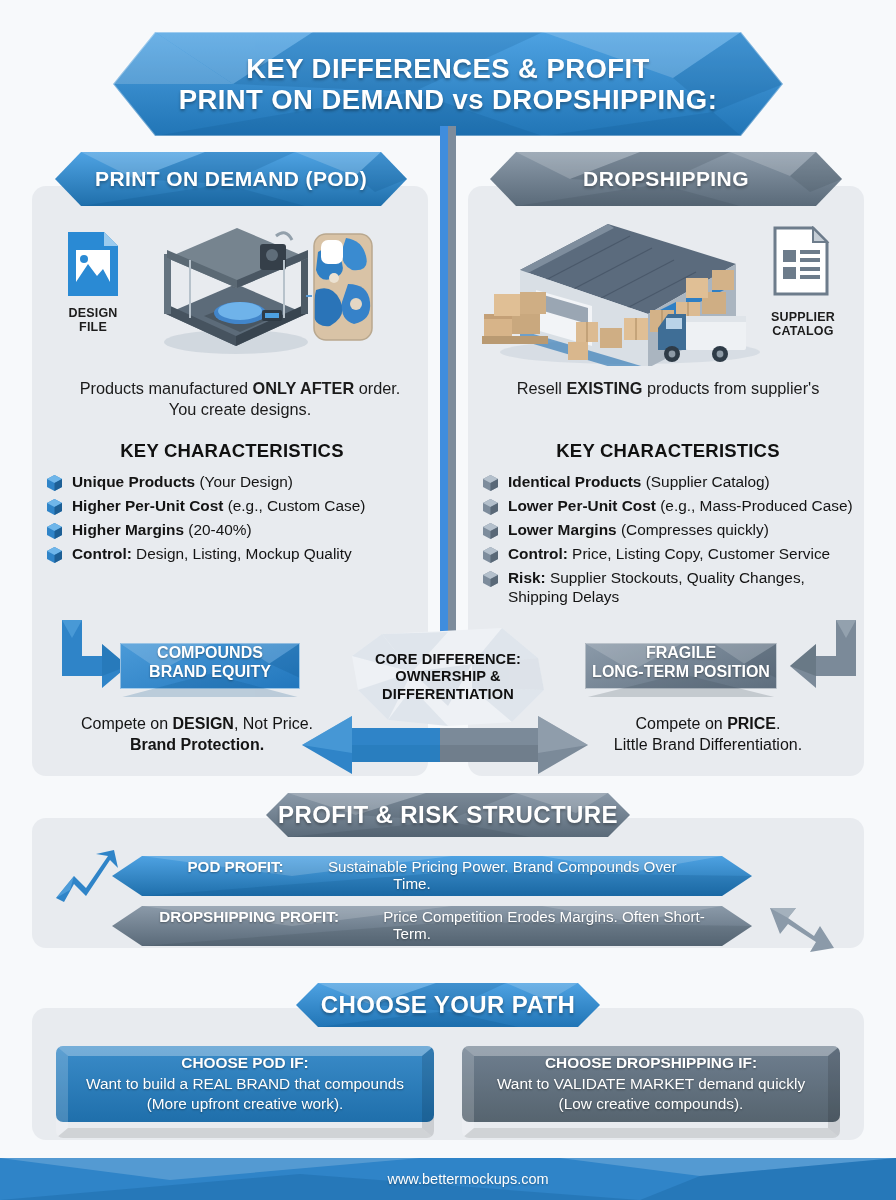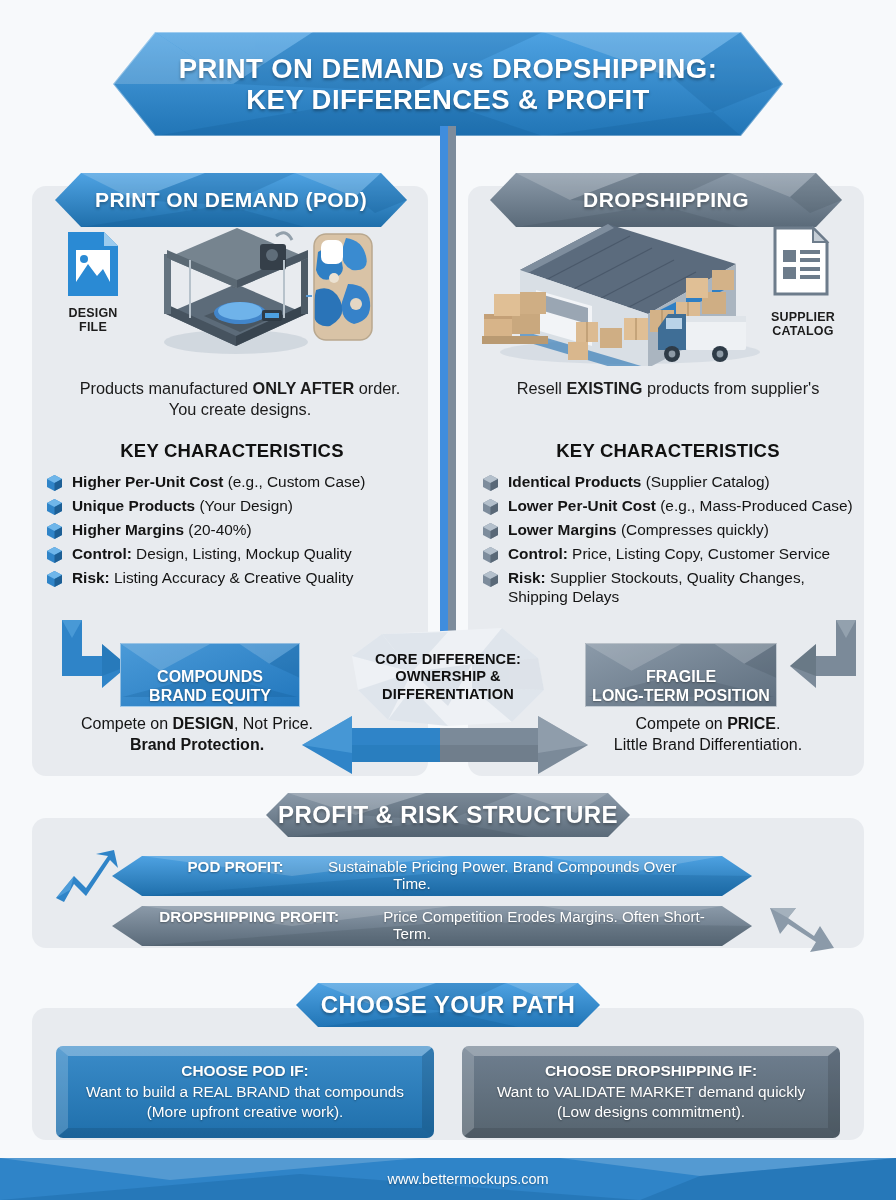--- a/index.html
+++ b/index.html
@@ -40,21 +40,21 @@
   
   .panel {
     position: absolute; top: 186px; height: 590px;
     background: #e8ebef;
     border-radius: 14px;
   }
   .panel.left  { left: 32px;  width: 396px; }
   .panel.right { left: 468px; width: 396px; }
 
   .panel-head {
-    position: absolute; top: 152px; height: 54px; margin-top: 21px;
+    position: absolute; top: 152px; height: 54px;
   }
   .panel-head.left  { left: 55px;  width: 352px; }
   .panel-head.right { left: 490px; width: 352px; }
   .panel-head .txt { font-size: 21px; }
 
   
   .illus { position: absolute; height: 150px; }
   .illus.left  { left: 44px;  top: 218px; width: 376px; }
   .illus.right { left: 480px; top: 218px; width: 376px; }
 
@@ -96,21 +96,21 @@
     position: absolute; left: 352px; top: 628px; width: 192px; height: 98px; z-index: 6;
     display: flex; align-items: center; justify-content: center; text-align: center;
   }
   .core .txt {
     position: relative; z-index: 2; font-size: 14.6px; font-weight: bold;
     color: #101010; line-height: 1.2; letter-spacing: .1px;
   }
 
   
   .resbox {
-    position: absolute; top: 643px; height: 64px; display: flex; align-items: flex-end;
+    position: absolute; top: 643px; height: 46px; display: flex; align-items: flex-start;
     justify-content: center; text-align: center; color: #fff; font-weight: bold;
     font-size: 16px; line-height: 1.18; text-shadow: 0 1px 2px rgba(0,0,0,.35);
     border: 1px solid rgba(255,255,255,.5);
   }
   .resbox.left  { left: 120px; width: 180px; background: linear-gradient(160deg,#4a9ad8,#2277bd); }
   .resbox.right { left: 585px; width: 192px; background: linear-gradient(160deg,#8b9aa9,#5e6e7e); }
   .resbox .poly { position: absolute; inset: 0; }
   .resbox span { position: relative; z-index: 2; }
 
   .concl {
@@ -138,21 +138,21 @@
     text-shadow: 0 1px 2px rgba(0,0,0,.35);
   }
   .bar .poly { position: absolute; inset: 0; }
   .bar span { position: relative; z-index: 2; padding: 0 40px; text-align: center; }
   .bar b { font-weight: bold; }
   .bar.pod  { left: 112px; top: 856px; width: 640px; }
   .bar.drop { left: 112px; top: 906px; width: 640px; }
 
   
   .choose {
-    position: absolute; top: 1046px; height: 92px; border-radius: 7px;
+    position: absolute; top: 1046px; height: 76px; border-radius: 7px;
     display: flex; align-items: center; justify-content: center; text-align: center;
     color: #fff; font-size: 15.4px; line-height: 1.36;
     text-shadow: 0 1px 2px rgba(0,0,0,.4);
   }
   .choose .poly { position: absolute; inset: 0; border-radius: 7px; }
   .choose .txt { position: relative; z-index: 2; padding: 0 12px; }
   .choose b { font-weight: normal; }
   .choose .hd { font-weight: bold; display: block; }
   .choose.pod  { left: 56px;  width: 378px; background: linear-gradient(180deg,#3b8cc9,#1f6fab); }
   .choose.drop { left: 462px; width: 378px; background: linear-gradient(180deg,#6f7f90,#56646f); }
@@ -189,22 +189,22 @@
       </g>
       <g opacity="0.17" fill="#0b4f85">
         <polygon points="120,52 200,0 430,0 300,60"></polygon>
         <polygon points="42,104 300,60 430,104"></polygon>
         <polygon points="560,46 628,0 670,52 600,80"></polygon>
         <polygon points="430,104 600,80 628,104"></polygon>
       </g>
       <polygon points="42,0 628,0 670,52 628,104 42,104 0,52" fill="none" stroke="#ffffff" stroke-opacity="0.35" stroke-width="2"></polygon>
     </svg>
     <div class="txt">
+      <div>KEY DIFFERENCES &amp; PROFIT</div>
       <div>PRINT ON DEMAND vs DROPSHIPPING:</div>
-      <div>KEY DIFFERENCES &amp; PROFIT</div>
     </div>
   </div>
 
   <div class="trunk">
     <div class="b"></div>
     <div class="g"></div>
   </div>
 
   <div class="panel left"></div>
   <div class="panel right"></div>
@@ -416,41 +416,36 @@
   </div>
 
   <div class="kc left">KEY CHARACTERISTICS</div>
   <div class="kc right">KEY CHARACTERISTICS</div>
 
   <ul class="bullets left" id="pod-bullets">
       <li><svg class="hexb" viewBox="0 0 17 16">
           <polygon points="8.5,0 16,4 16,12 8.5,16 1,12 1,4" fill="#2f84c8"></polygon>
           <polygon points="8.5,0 16,4 8.5,8 1,4" fill="#6fb6ea"></polygon>
           <polygon points="8.5,8 16,4 16,12 8.5,16" fill="#1d5f95"></polygon>
-        </svg><b>Higher Per-Unit Cost</b><span> (e.g., Custom Case)</span></li>
+        </svg><b>Unique Products</b><span> (Your Design)</span></li>
       <li><svg class="hexb" viewBox="0 0 17 16">
           <polygon points="8.5,0 16,4 16,12 8.5,16 1,12 1,4" fill="#2f84c8"></polygon>
           <polygon points="8.5,0 16,4 8.5,8 1,4" fill="#6fb6ea"></polygon>
           <polygon points="8.5,8 16,4 16,12 8.5,16" fill="#1d5f95"></polygon>
-        </svg><b>Unique Products</b><span> (Your Design)</span></li>
+        </svg><b>Higher Per-Unit Cost</b><span> (e.g., Custom Case)</span></li>
       <li><svg class="hexb" viewBox="0 0 17 16">
           <polygon points="8.5,0 16,4 16,12 8.5,16 1,12 1,4" fill="#2f84c8"></polygon>
           <polygon points="8.5,0 16,4 8.5,8 1,4" fill="#6fb6ea"></polygon>
           <polygon points="8.5,8 16,4 16,12 8.5,16" fill="#1d5f95"></polygon>
         </svg><b>Higher Margins</b><span> (20-40%)</span></li>
       <li><svg class="hexb" viewBox="0 0 17 16">
           <polygon points="8.5,0 16,4 16,12 8.5,16 1,12 1,4" fill="#2f84c8"></polygon>
           <polygon points="8.5,0 16,4 8.5,8 1,4" fill="#6fb6ea"></polygon>
           <polygon points="8.5,8 16,4 16,12 8.5,16" fill="#1d5f95"></polygon>
         </svg><b>Control:</b><span> Design, Listing, Mockup Quality</span></li>
-      <li><svg class="hexb" viewBox="0 0 17 16">
-          <polygon points="8.5,0 16,4 16,12 8.5,16 1,12 1,4" fill="#2f84c8"></polygon>
-          <polygon points="8.5,0 16,4 8.5,8 1,4" fill="#6fb6ea"></polygon>
-          <polygon points="8.5,8 16,4 16,12 8.5,16" fill="#1d5f95"></polygon>
-        </svg><b>Risk:</b><span> Listing Accuracy &amp; Creative Quality</span></li>
     </ul>
   <ul class="bullets right" id="drop-bullets">
       <li><svg class="hexb" viewBox="0 0 17 16">
           <polygon points="8.5,0 16,4 16,12 8.5,16 1,12 1,4" fill="#7d8c9c"></polygon>
           <polygon points="8.5,0 16,4 8.5,8 1,4" fill="#b4c0cc"></polygon>
           <polygon points="8.5,8 16,4 16,12 8.5,16" fill="#596877"></polygon>
         </svg><b>Identical Products</b><span> (Supplier Catalog)</span></li>
       <li><svg class="hexb" viewBox="0 0 17 16">
           <polygon points="8.5,0 16,4 16,12 8.5,16 1,12 1,4" fill="#7d8c9c"></polygon>
           <polygon points="8.5,0 16,4 8.5,8 1,4" fill="#b4c0cc"></polygon>
@@ -680,21 +675,21 @@
   <div class="choose drop">
     <svg class="poly" viewBox="0 0 378 92" preserveAspectRatio="none">
       <polygon points="0,0 378,0 366,10 12,10" fill="#ffffff" opacity="0.3"></polygon>
       <polygon points="0,0 12,10 12,82 0,92" fill="#ffffff" opacity="0.18"></polygon>
       <polygon points="378,0 366,10 366,82 378,92" fill="#000000" opacity="0.12"></polygon>
       <polygon points="0,92 12,82 366,82 378,92" fill="#000000" opacity="0.1"></polygon>
     </svg>
     <div class="txt">
       <span class="hd">CHOOSE DROPSHIPPING IF:</span>
       <span><span>Want to </span><b>VALIDATE MARKET</b><span> demand quickly</span></span><br>
-      <span>(Low designs commitment).</span>
+      <span>(Low creative compounds).</span>
     </div>
   </div>
 
   <div class="footer">
     <svg style="position:absolute;inset:0;" width="896" height="42" viewBox="0 0 896 42" preserveAspectRatio="none">
       <rect width="896" height="42" fill="#2f84c8"></rect>
       <g opacity="0.18" fill="#ffffff">
           <polygon points="0,0 420,0 170,22"></polygon>
           <polygon points="560,0 896,0 700,18"></polygon>
         </g>

